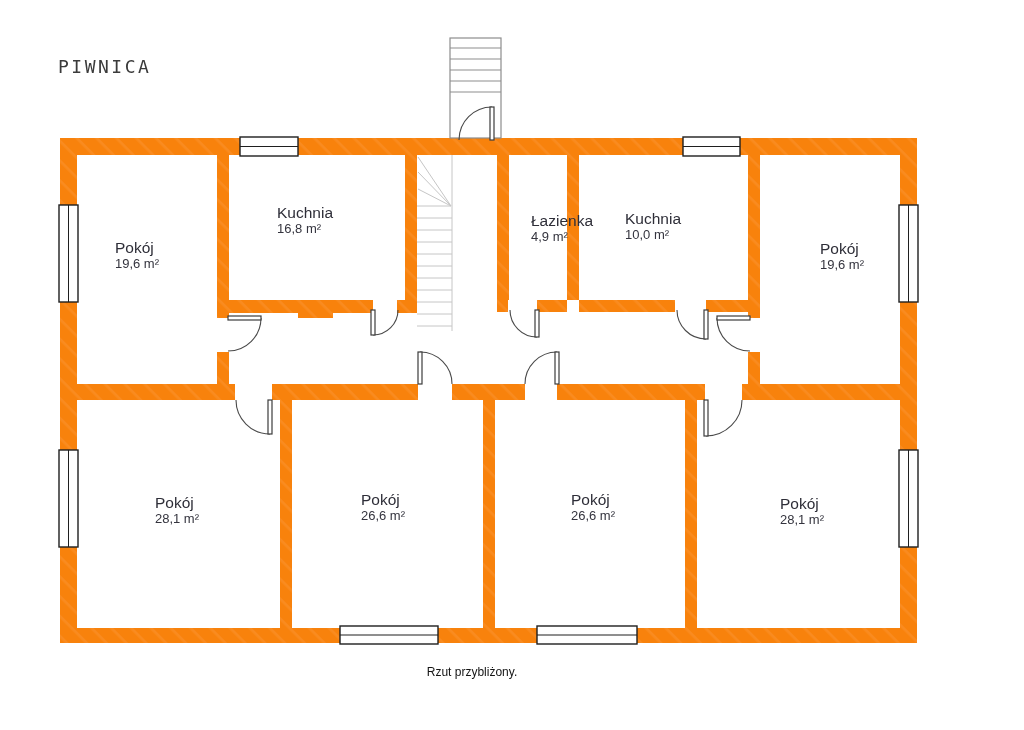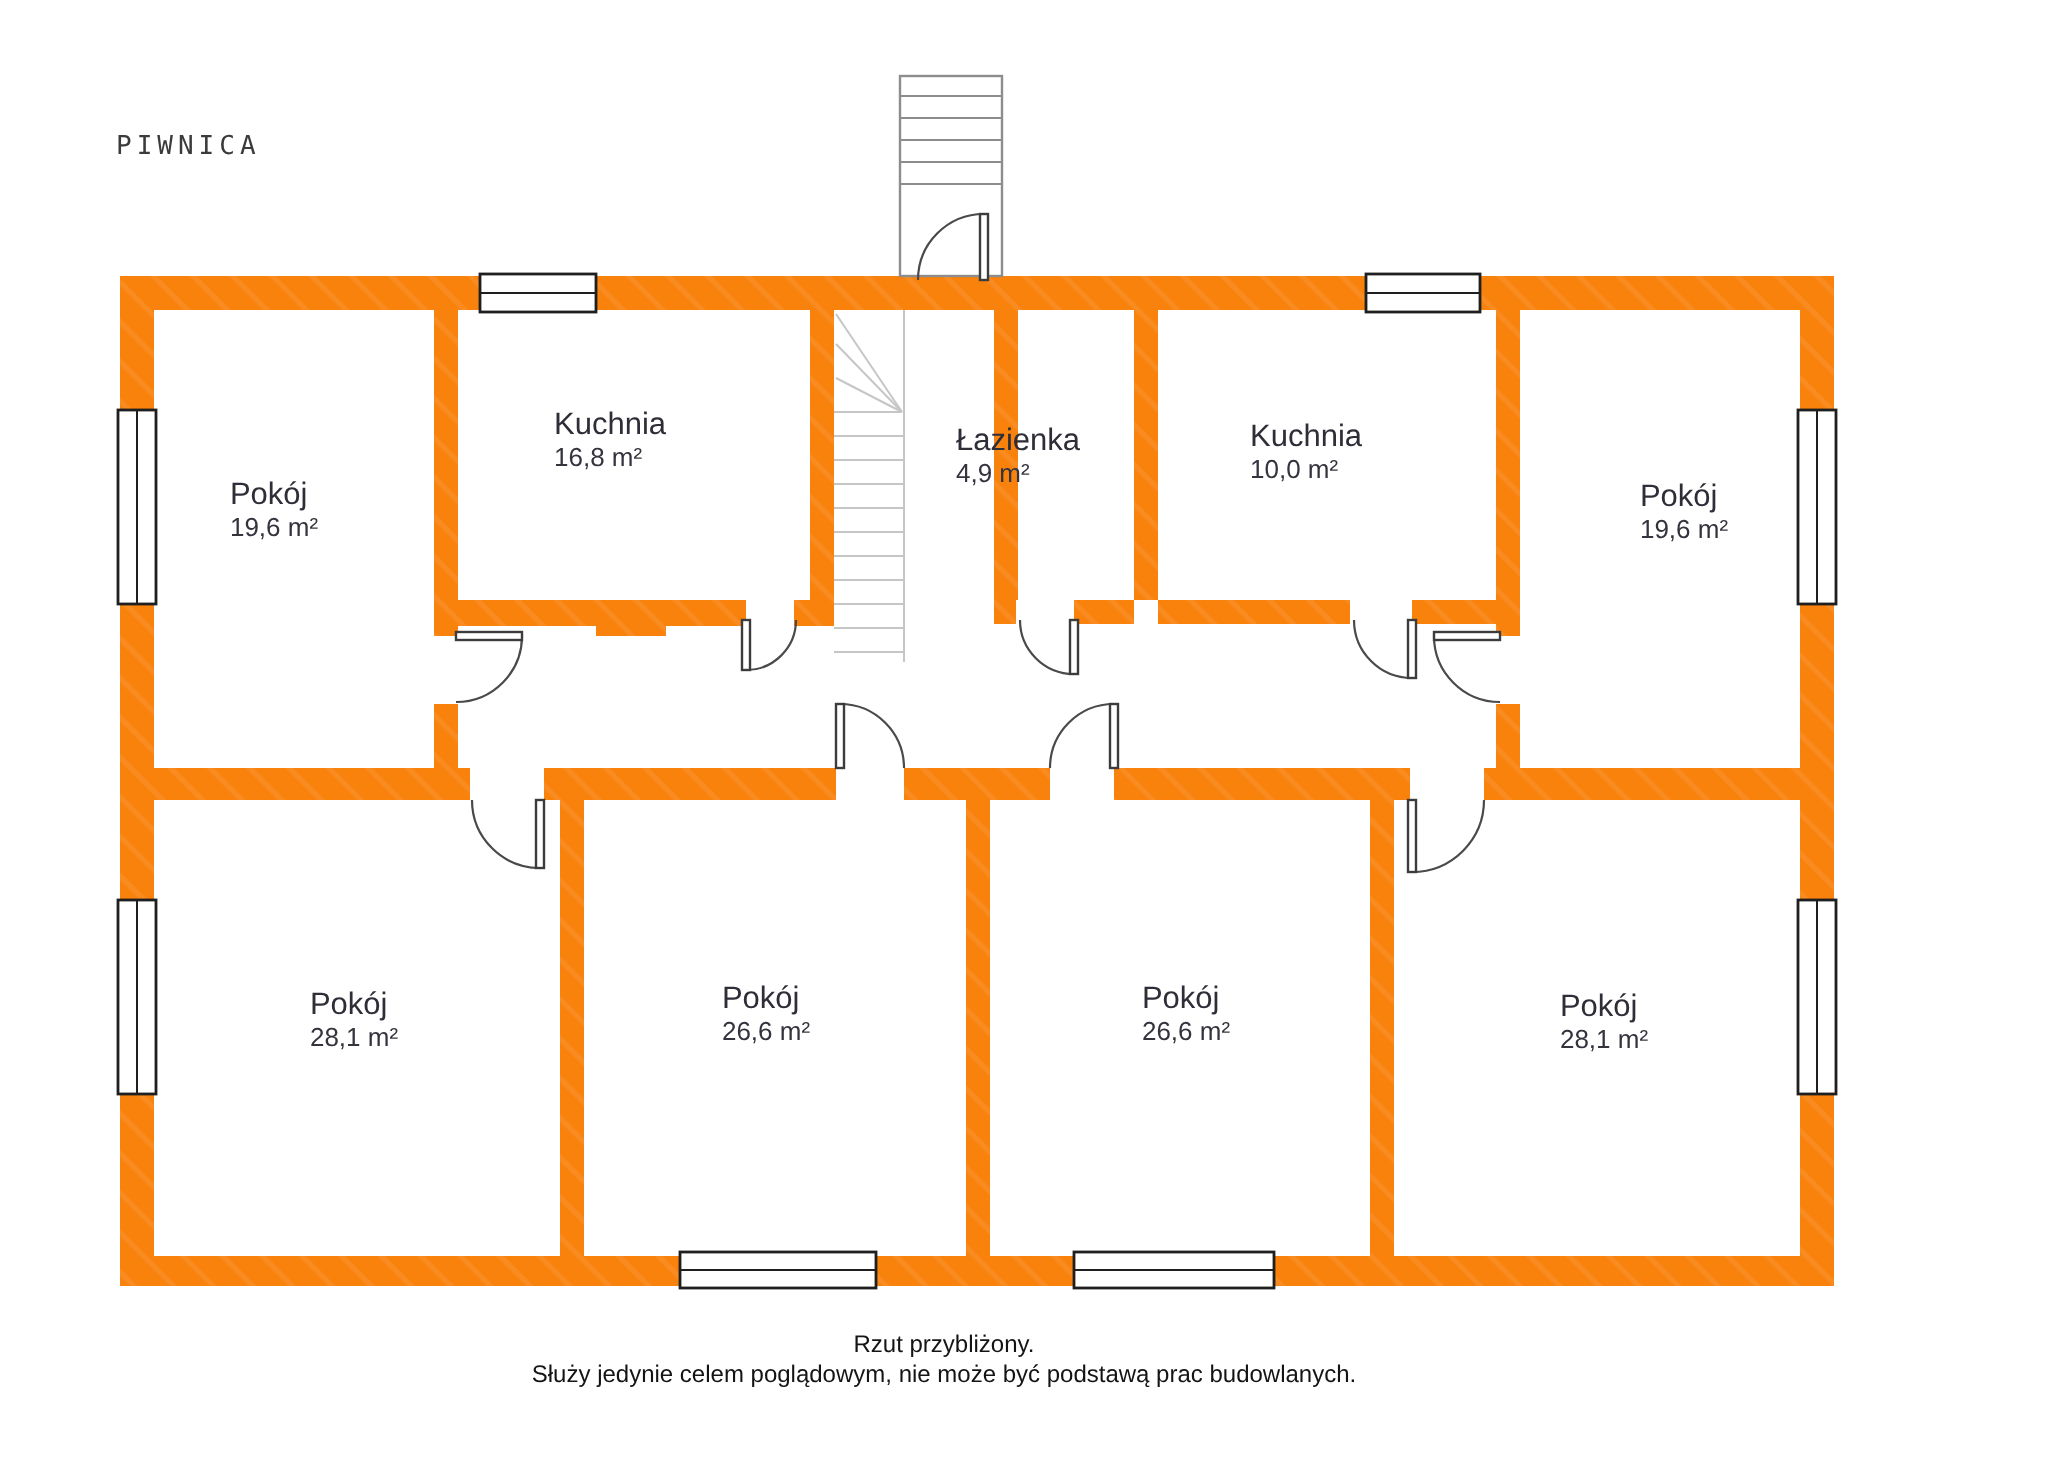--- a/index.html
+++ b/index.html
@@ -1,22 +1,22 @@
 <!DOCTYPE html>
 <html><head>
 <meta charset="utf-8">
 <style>
   html,body{margin:0;padding:0;background:#ffffff;}
   body{width:1024px;height:730px;overflow:hidden;font-family:"Liberation Sans",sans-serif;}
   .plan{position:relative;width:1024px;height:730px;background:#ffffff;}
   #plan-svg{position:absolute;left:0;top:0;}
   .title{
-    position:absolute;left:58px;top:66px;
+    position:absolute;left:58px;top:56px;
     font-family:"DejaVu Sans Mono",monospace;
-    font-size:13px;letter-spacing:2.5px;color:#3b3b3b;
+    font-size:18px;letter-spacing:2.5px;color:#3b3b3b;
   }
   .room-label{
     position:absolute;transform:translate(-50%,-50%);
     text-align:left;white-space:nowrap;color:#2e2e38;
   }
   .rname{display:block;font-size:15.5px;line-height:17px;}
   .rarea{display:block;font-size:13px;line-height:15px;color:#34343e;}
   .footer{
     position:absolute;left:472px;top:665px;transform:translateX(-50%);
     text-align:center;font-size:12px;line-height:15px;color:#141414;white-space:nowrap;
@@ -130,21 +130,21 @@
   <div class="title">PIWNICA</div>
 
   <div class="room-label" style="left:137px;top:255px">
     <span class="rname">Pokój</span>
     <span class="rarea">19,6 m²</span>
   </div>
   <div class="room-label" style="left:305px;top:220px">
     <span class="rname">Kuchnia</span>
     <span class="rarea">16,8 m²</span>
   </div>
-  <div class="room-label" style="left:509px;top:228px">
+  <div class="room-label" style="left:562px;top:228px">
     <span class="rname">Łazienka</span>
     <span class="rarea">4,9 m²</span>
   </div>
   <div class="room-label" style="left:653px;top:226px">
     <span class="rname">Kuchnia</span>
     <span class="rarea">10,0 m²</span>
   </div>
   <div class="room-label" style="left:842px;top:256px">
     <span class="rname">Pokój</span>
     <span class="rarea">19,6 m²</span>
@@ -161,16 +161,15 @@
     <span class="rname">Pokój</span>
     <span class="rarea">26,6 m²</span>
   </div>
   <div class="room-label" style="left:802px;top:511px">
     <span class="rname">Pokój</span>
     <span class="rarea">28,1 m²</span>
   </div>
 
   <div class="footer">
     <div>Rzut przybliżony.</div>
-    <div>Służy jedynie celem poglądowym, nie może być podstawą prac budowlanych.</div>
   </div>
 
 </div>
 
 </body></html>

